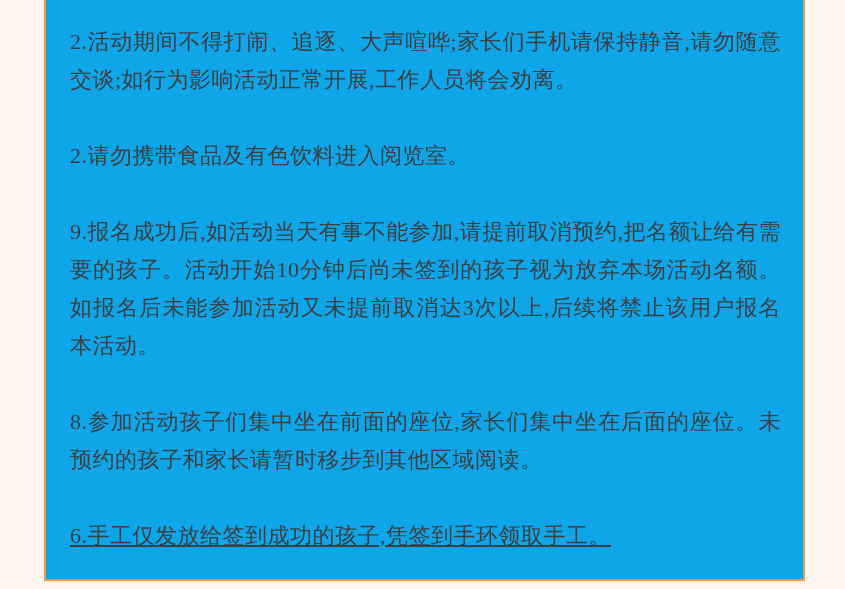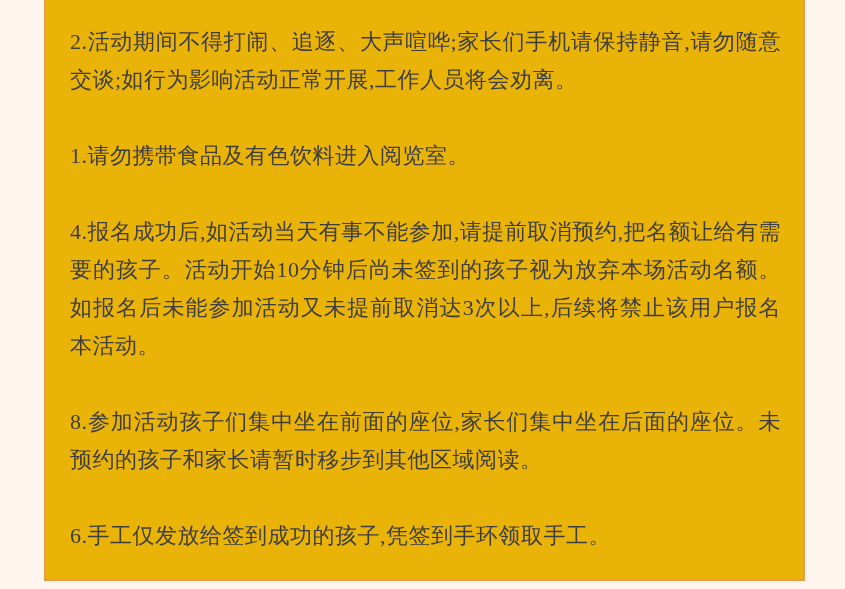--- a/index.html
+++ b/index.html
@@ -14,42 +14,43 @@
     position: relative;
     font-family: "Liberation Serif", "DejaVu Serif", serif;
   }
   .notice-panel {
     position: absolute;
     left: 44px;
     top: 0;
     width: 761px;
     height: 581px;
     box-sizing: border-box;
-    background: #eab308;
+    background: #0ea5e9;
     border-left: 2px solid #ee9a4e;
     border-right: 2px solid #ee9a4e;
     border-bottom: 2px solid #ee9a4e;
     padding: 23px 22px 30px 24px;
     overflow: hidden;
   }
   .notice-panel p {
     margin: 0 0 38px 0;
     font-size: 22px;
     line-height: 38px;
     color: #3e3e3e;
     text-align: justify;
     letter-spacing: 0.5px;
     word-break: break-all;
   }
   .notice-panel p:last-child {
     margin-bottom: 0;
+    text-decoration: underline;
   }
 </style>
 </head>
 <body>
 
 <div class="notice-panel">
   <p>2.活动期间不得打闹、追逐、大声喧哗;家长们手机请保持静音,请勿随意交谈;如行为影响活动正常开展,工作人员将会劝离。</p>
-  <p>1.请勿携带食品及有色饮料进入阅览室。</p>
-  <p>4.报名成功后,如活动当天有事不能参加,请提前取消预约,把名额让给有需要的孩子。活动开始10分钟后尚未签到的孩子视为放弃本场活动名额。如报名后未能参加活动又未提前取消达3次以上,后续将禁止该用户报名本活动。</p>
+  <p>2.请勿携带食品及有色饮料进入阅览室。</p>
+  <p>9.报名成功后,如活动当天有事不能参加,请提前取消预约,把名额让给有需要的孩子。活动开始10分钟后尚未签到的孩子视为放弃本场活动名额。如报名后未能参加活动又未提前取消达3次以上,后续将禁止该用户报名本活动。</p>
   <p>8.参加活动孩子们集中坐在前面的座位,家长们集中坐在后面的座位。未预约的孩子和家长请暂时移步到其他区域阅读。</p>
   <p>6.手工仅发放给签到成功的孩子,凭签到手环领取手工。</p>
 </div>
 
 </body></html>

